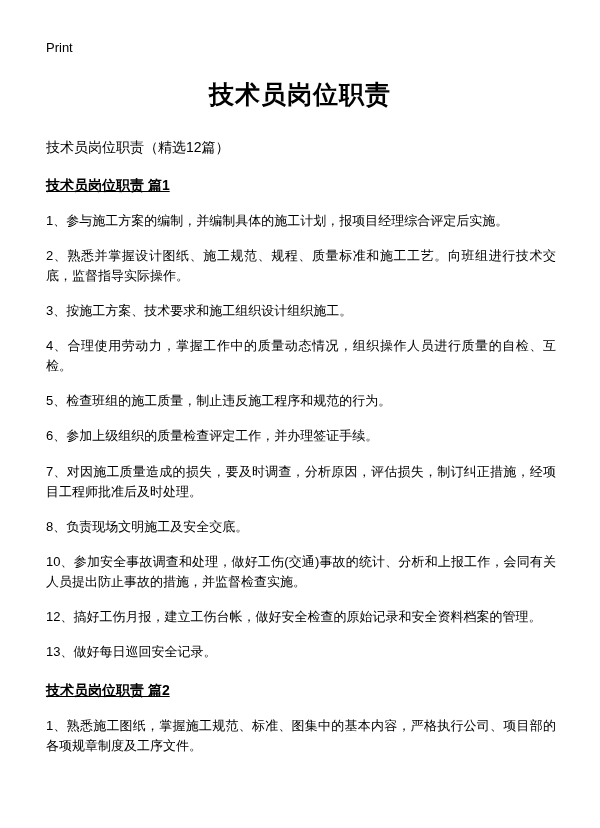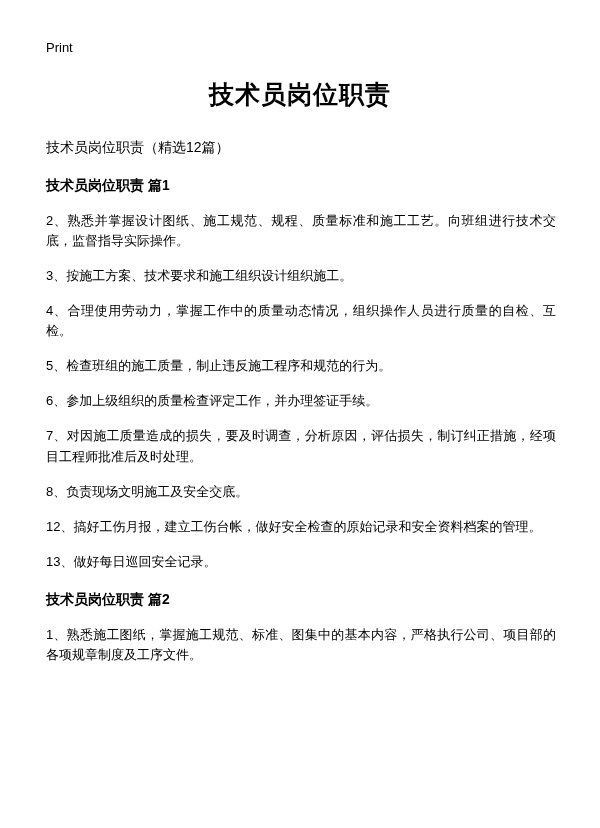--- a/index.html
+++ b/index.html
@@ -40,20 +40,21 @@
   .subtitle {
     font-size: 14px;
     margin: 26px 0 0 2px;
     line-height: 1.5;
   }
   .section-heading {
     font-size: 14px;
     font-weight: bold;
     margin: 17px 0 0 2px;
     line-height: 1.5;
+    text-decoration: underline;
   }
   .para {
     font-size: 13px;
     margin: 15px 0 0 2px;
     line-height: 1.55;
     text-align: justify;
   }
 </style>
 </head>
 <body>
@@ -61,27 +62,29 @@
 <div class="page">
 
   <a class="print-link">Print</a>
 
   <h1 class="doc-title">技术员岗位职责</h1>
 
   <p class="subtitle">技术员岗位职责（精选12篇）</p>
 
   <h2 class="section-heading">技术员岗位职责 篇1</h2>
 
+  <p class="para">1、参与施工方案的编制，并编制具体的施工计划，报项目经理综合评定后实施。</p>
   <p class="para">2、熟悉并掌握设计图纸、施工规范、规程、质量标准和施工工艺。向班组进行技术交底，监督指导实际操作。</p>
   <p class="para">3、按施工方案、技术要求和施工组织设计组织施工。</p>
   <p class="para">4、合理使用劳动力，掌握工作中的质量动态情况，组织操作人员进行质量的自检、互检。</p>
   <p class="para">5、检查班组的施工质量，制止违反施工程序和规范的行为。</p>
   <p class="para">6、参加上级组织的质量检查评定工作，并办理签证手续。</p>
   <p class="para">7、对因施工质量造成的损失，要及时调查，分析原因，评估损失，制订纠正措施，经项目工程师批准后及时处理。</p>
   <p class="para">8、负责现场文明施工及安全交底。</p>
+  <p class="para">10、参加安全事故调查和处理，做好工伤(交通)事故的统计、分析和上报工作，会同有关人员提出防止事故的措施，并监督检查实施。</p>
   <p class="para">12、搞好工伤月报，建立工伤台帐，做好安全检查的原始记录和安全资料档案的管理。</p>
   <p class="para">13、做好每日巡回安全记录。</p>
 
   <h2 class="section-heading">技术员岗位职责 篇2</h2>
 
   <p class="para">1、熟悉施工图纸，掌握施工规范、标准、图集中的基本内容，严格执行公司、项目部的各项规章制度及工序文件。</p>
 
 </div>
 
 </body></html>

